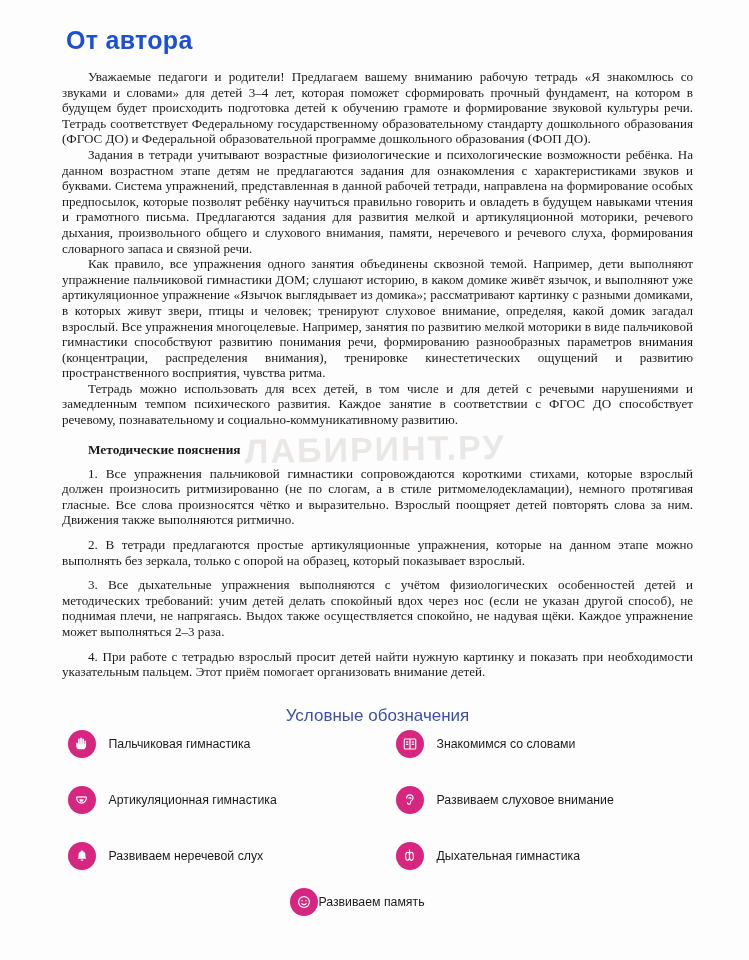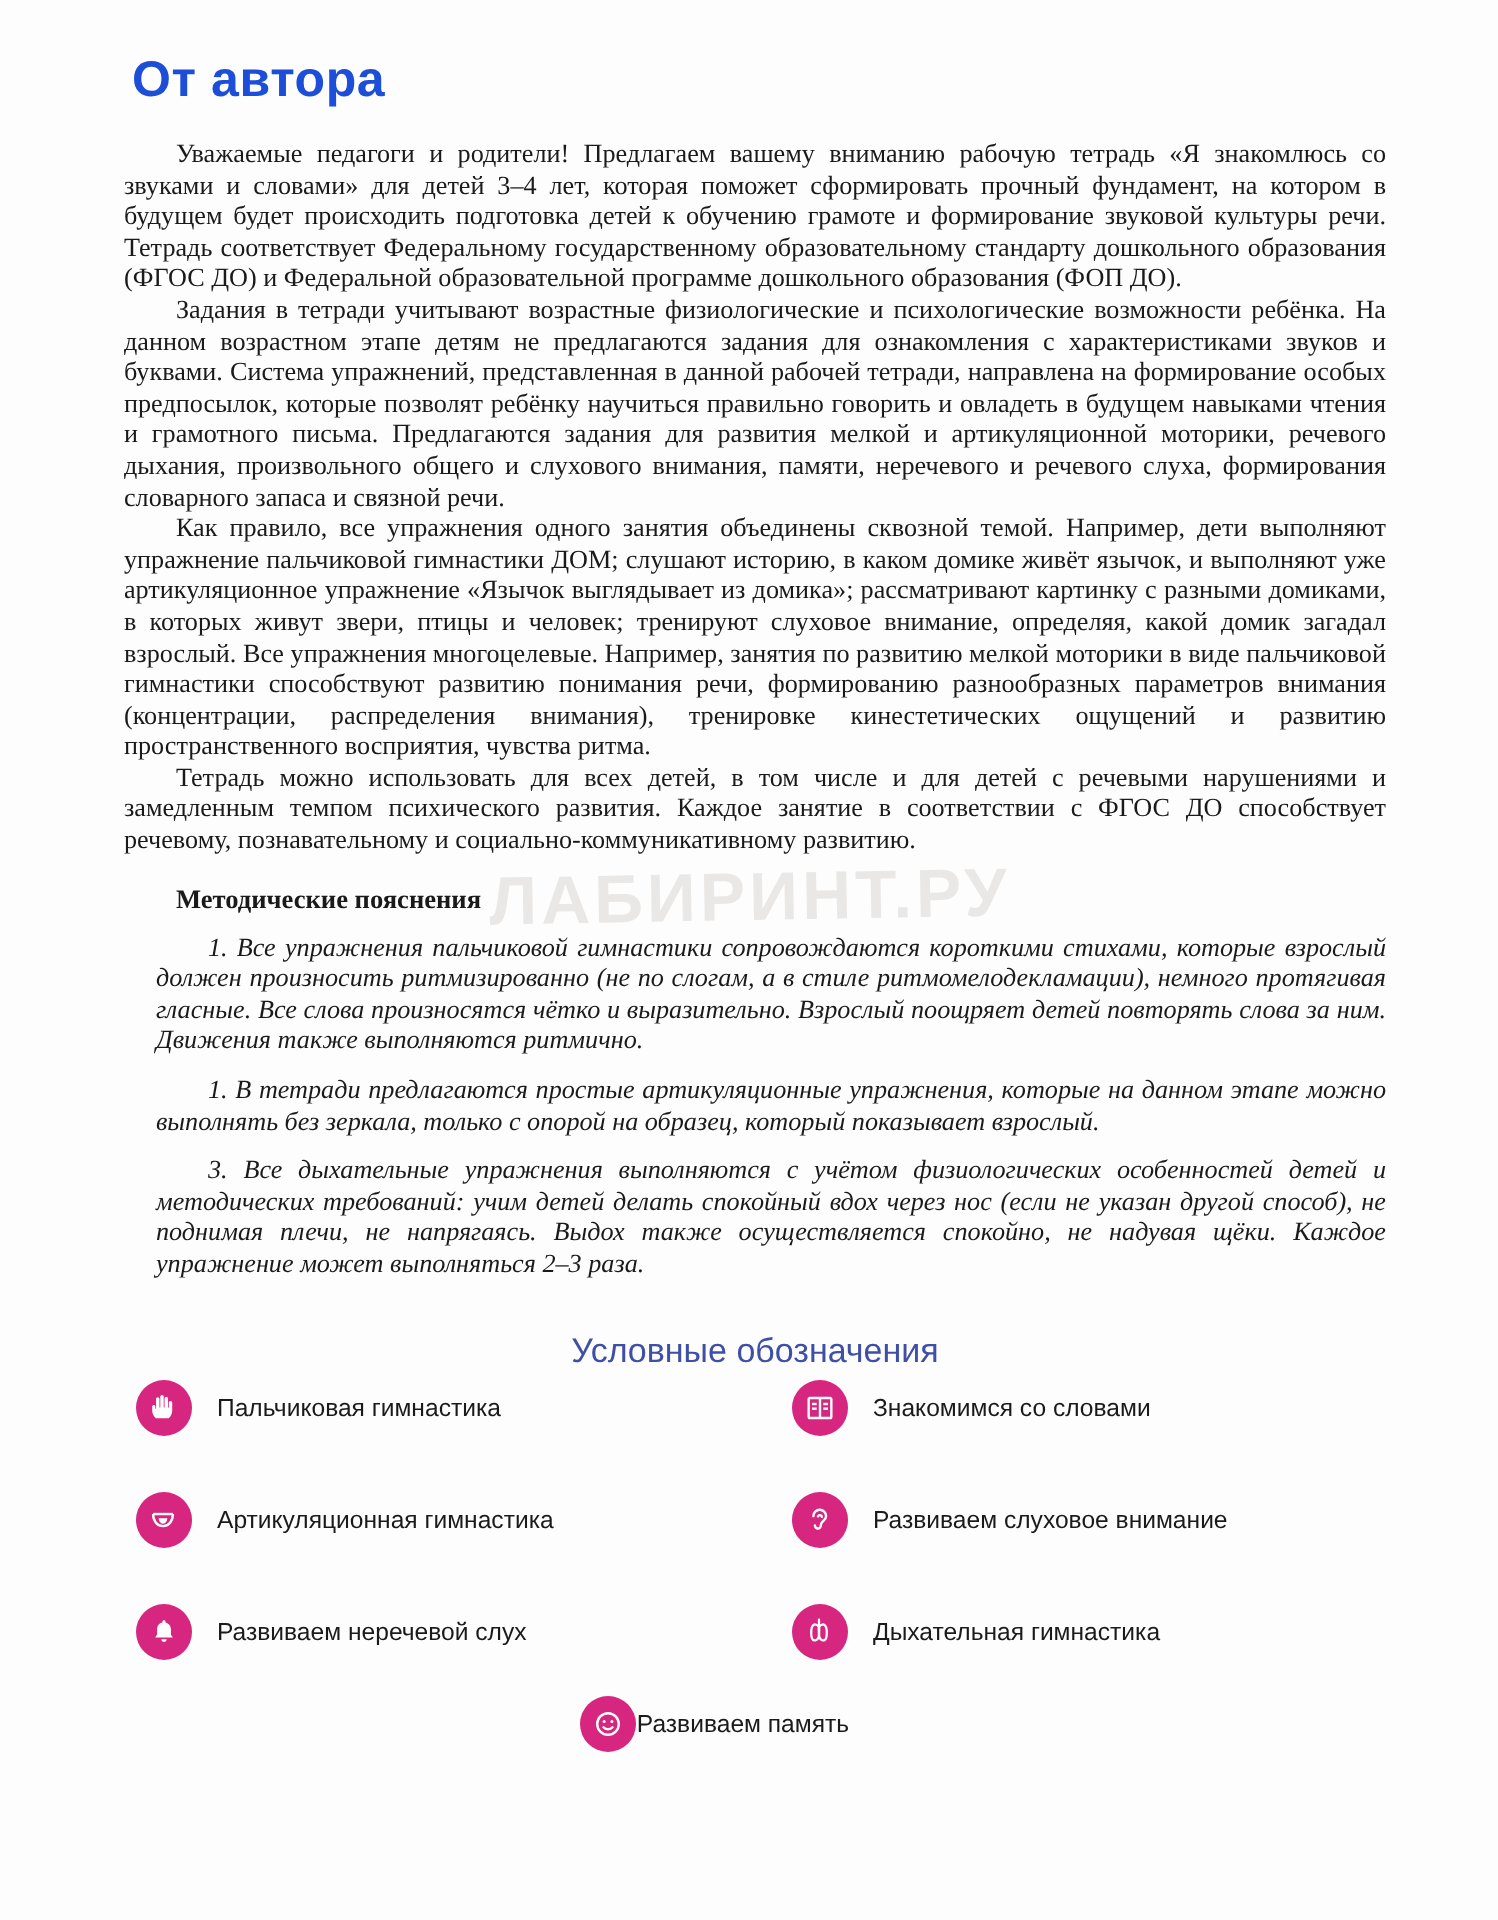--- a/index.html
+++ b/index.html
@@ -60,26 +60,25 @@
     margin-top: 0px;
   }
   h2.subhead {
     font-family: "Liberation Serif", serif;
     font-size: 13.3px;
     font-weight: bold;
     margin: 14px 0 8px 26px;
     text-indent: 0;
   }
   p.num {
-    margin: 0 0 9px 16px;
+    margin: 0 0 9px 0;
     font-size: 13.1px;
     line-height: 15.6px;
     text-align: justify;
     text-indent: 26px;
-    font-style: italic;
   }
   h2.legend-title {
     font-family: "Liberation Sans", sans-serif;
     font-size: 17px;
     color: #3f4fa5;
     text-align: center;
     font-weight: normal;
     margin: 26px 0 4px 0;
   }
   .legend-grid {
@@ -130,22 +129,23 @@
   <h1 class="title">От автора</h1>
 
   <p class="para">Уважаемые педагоги и родители! Предлагаем вашему вниманию рабочую тетрадь «Я знакомлюсь со звуками и словами» для детей 3–4 лет, которая поможет сформировать прочный фундамент, на котором в будущем будет происходить подготовка детей к обучению грамоте и формирование звуковой культуры речи. Тетрадь соответствует Федеральному государственному образовательному стандарту дошкольного образования (ФГОС ДО) и Федеральной образовательной программе дошкольного образования (ФОП ДО).</p>
   <p class="para">Задания в тетради учитывают возрастные физиологические и психологические возможности ребёнка. На данном возрастном этапе детям не предлагаются задания для ознакомления с характеристиками звуков и буквами. Система упражнений, представленная в данной рабочей тетради, направлена на формирование особых предпосылок, которые позволят ребёнку научиться правильно говорить и овладеть в будущем навыками чтения и грамотного письма. Предлагаются задания для развития мелкой и артикуляционной моторики, речевого дыхания, произвольного общего и слухового внимания, памяти, неречевого и речевого слуха, формирования словарного запаса и связной речи.</p>
   <p class="para">Как правило, все упражнения одного занятия объединены сквозной темой. Например, дети выполняют упражнение пальчиковой гимнастики ДОМ; слушают историю, в каком домике живёт язычок, и выполняют уже артикуляционное упражнение «Язычок выглядывает из домика»; рассматривают картинку с разными домиками, в которых живут звери, птицы и человек; тренируют слуховое внимание, определяя, какой домик загадал взрослый. Все упражнения многоцелевые. Например, занятия по развитию мелкой моторики в виде пальчиковой гимнастики способствуют развитию понимания речи, формированию разнообразных параметров внимания (концентрации, распределения внимания), тренировке кинестетических ощущений и развитию пространственного восприятия, чувства ритма.</p>
   <p class="para">Тетрадь можно использовать для всех детей, в том числе и для детей с речевыми нарушениями и замедленным темпом психического развития. Каждое занятие в соответствии с ФГОС ДО способствует речевому, познавательному и социально-коммуникативному развитию.</p>
 
   <h2 class="subhead">Методические пояснения</h2>
 
   <p class="num">1. Все упражнения пальчиковой гимнастики сопровождаются короткими стихами, которые взрослый должен произносить ритмизированно (не по слогам, а в стиле ритмомелодекламации), немного протягивая гласные. Все слова произносятся чётко и выразительно. Взрослый поощряет детей повторять слова за ним. Движения также выполняются ритмично.</p>
-  <p class="num">1. В тетради предлагаются простые артикуляционные упражнения, которые на данном этапе можно выполнять без зеркала, только с опорой на образец, который показывает взрослый.</p>
+  <p class="num">2. В тетради предлагаются простые артикуляционные упражнения, которые на данном этапе можно выполнять без зеркала, только с опорой на образец, который показывает взрослый.</p>
   <p class="num">3. Все дыхательные упражнения выполняются с учётом физиологических особенностей детей и методических требований: учим детей делать спокойный вдох через нос (если не указан другой способ), не поднимая плечи, не напрягаясь. Выдох также осуществляется спокойно, не надувая щёки. Каждое упражнение может выполняться 2–3 раза.</p>
+  <p class="num">4. При работе с тетрадью взрослый просит детей найти нужную картинку и показать при необходимости указательным пальцем. Этот приём помогает организовать внимание детей.</p>
 
 
   <h2 class="legend-title">Условные обозначения</h2>
 
   <div class="legend-grid">
 
     <div class="legend-item">
       <span class="badge">
         <svg width="17" height="17" viewBox="0 0 24 24" fill="#ffffff">
           <path d="M7 20c-1.6-1.4-2.6-3.2-2.6-5.3v-3.1c0-.6.5-1.1 1.1-1.1s1.1.5 1.1 1.1v1.6h.5V6.3c0-.7.5-1.2 1.2-1.2s1.2.5 1.2 1.2v6.1h.6V4.7c0-.7.5-1.2 1.2-1.2s1.2.5 1.2 1.2v7.7h.6V6c0-.7.5-1.2 1.2-1.2S15.5 5.3 15.5 6v6.4h.6V8.9c0-.7.5-1.2 1.2-1.2s1.2.5 1.2 1.2v5.6c0 2.2-.9 4.1-2.5 5.5z"></path>

